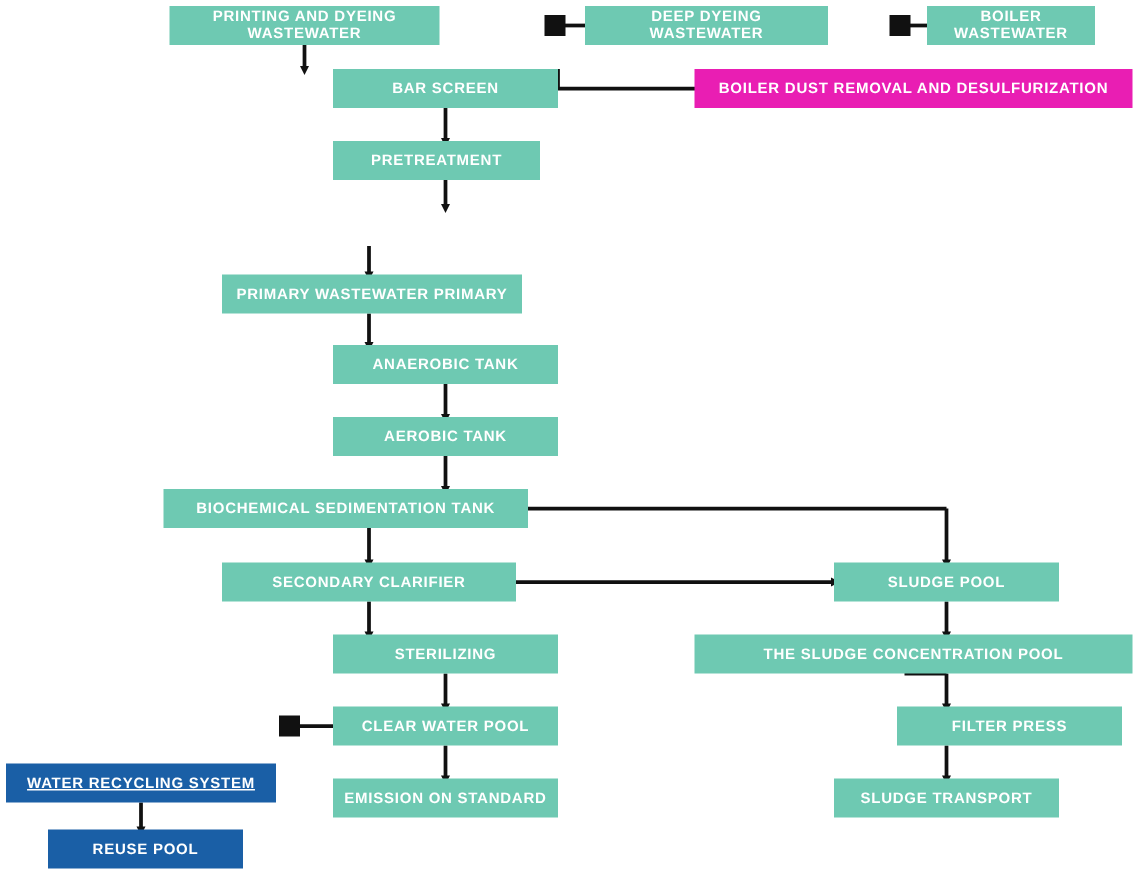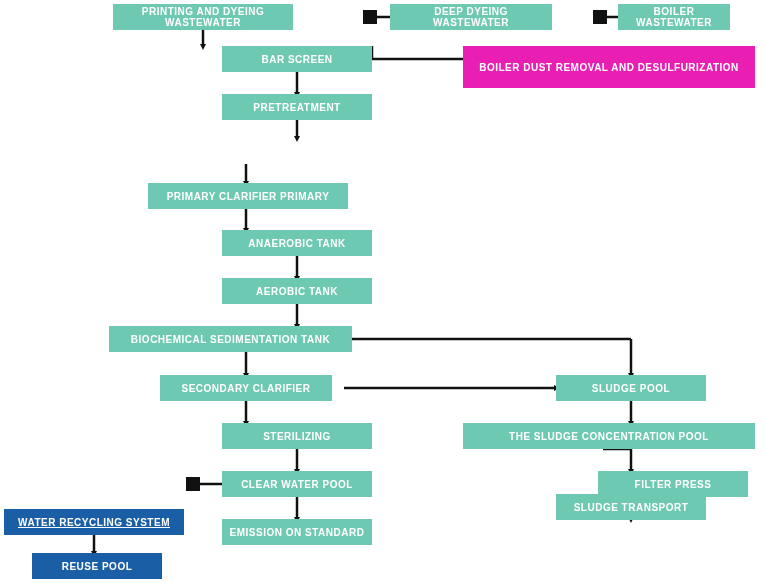--- a/index.html
+++ b/index.html
@@ -140,46 +140,46 @@
   </svg>
 
   <div class="box box-teal" style="left:113px;top:4px;width:180px;height:26px;">PRINTING AND DYEING WASTEWATER</div>
 
   <div class="box box-teal" style="left:390px;top:4px;width:162px;height:26px;">DEEP DYEING WASTEWATER</div>
 
   <div class="box box-teal" style="left:618px;top:4px;width:112px;height:26px;">BOILER WASTEWATER</div>
 
   <div class="box box-teal" style="left:222px;top:46px;width:150px;height:26px;">BAR SCREEN</div>
 
-  <div class="box box-magenta" style="left:463px;top:46px;width:292px;height:42px;">BOILER DUST REMOVAL AND DESULFURIZATION</div>
+  <div class="box box-magenta" style="left:463px;top:46px;width:292px;height:26px;">BOILER DUST REMOVAL AND DESULFURIZATION</div>
 
-  <div class="box box-teal" style="left:222px;top:94px;width:150px;height:26px;">PRETREATMENT</div>
+  <div class="box box-teal" style="left:222px;top:94px;width:138px;height:26px;">PRETREATMENT</div>
 
 
-  <div class="box box-teal" style="left:148px;top:183px;width:200px;height:26px;">PRIMARY CLARIFIER PRIMARY</div>
+  <div class="box box-teal" style="left:148px;top:183px;width:200px;height:26px;">PRIMARY WASTEWATER PRIMARY</div>
 
   <div class="box box-teal" style="left:222px;top:230px;width:150px;height:26px;">ANAEROBIC TANK</div>
 
   <div class="box box-teal" style="left:222px;top:278px;width:150px;height:26px;">AEROBIC TANK</div>
 
   <div class="box box-teal" style="left:109px;top:326px;width:243px;height:26px;">BIOCHEMICAL SEDIMENTATION TANK</div>
 
-  <div class="box box-teal" style="left:160px;top:375px;width:172px;height:26px;">SECONDARY CLARIFIER</div>
+  <div class="box box-teal" style="left:148px;top:375px;width:196px;height:26px;">SECONDARY CLARIFIER</div>
 
   <div class="box box-teal" style="left:556px;top:375px;width:150px;height:26px;">SLUDGE POOL</div>
 
   <div class="box box-teal" style="left:222px;top:423px;width:150px;height:26px;">STERILIZING</div>
 
   <div class="box box-teal" style="left:463px;top:423px;width:292px;height:26px;">THE SLUDGE CONCENTRATION POOL</div>
 
   <div class="box box-teal" style="left:222px;top:471px;width:150px;height:26px;">CLEAR WATER POOL</div>
 
   <div class="box box-teal" style="left:556px;top:471px;width:150px;height:26px;margin-left:42px;">FILTER PRESS</div>
 
   <div class="box box-blue" style="left:4px;top:509px;width:180px;height:26px;text-decoration:underline;">WATER RECYCLING SYSTEM</div>
 
   <div class="box box-teal" style="left:222px;top:519px;width:150px;height:26px;">EMISSION ON STANDARD</div>
 
-  <div class="box box-teal" style="left:556px;top:494px;width:150px;height:26px;">SLUDGE TRANSPORT</div>
+  <div class="box box-teal" style="left:556px;top:519px;width:150px;height:26px;">SLUDGE TRANSPORT</div>
 
   <div class="box box-blue" style="left:32px;top:553px;width:130px;height:26px;">REUSE POOL</div>
 
 </div>
 
 </body></html>

